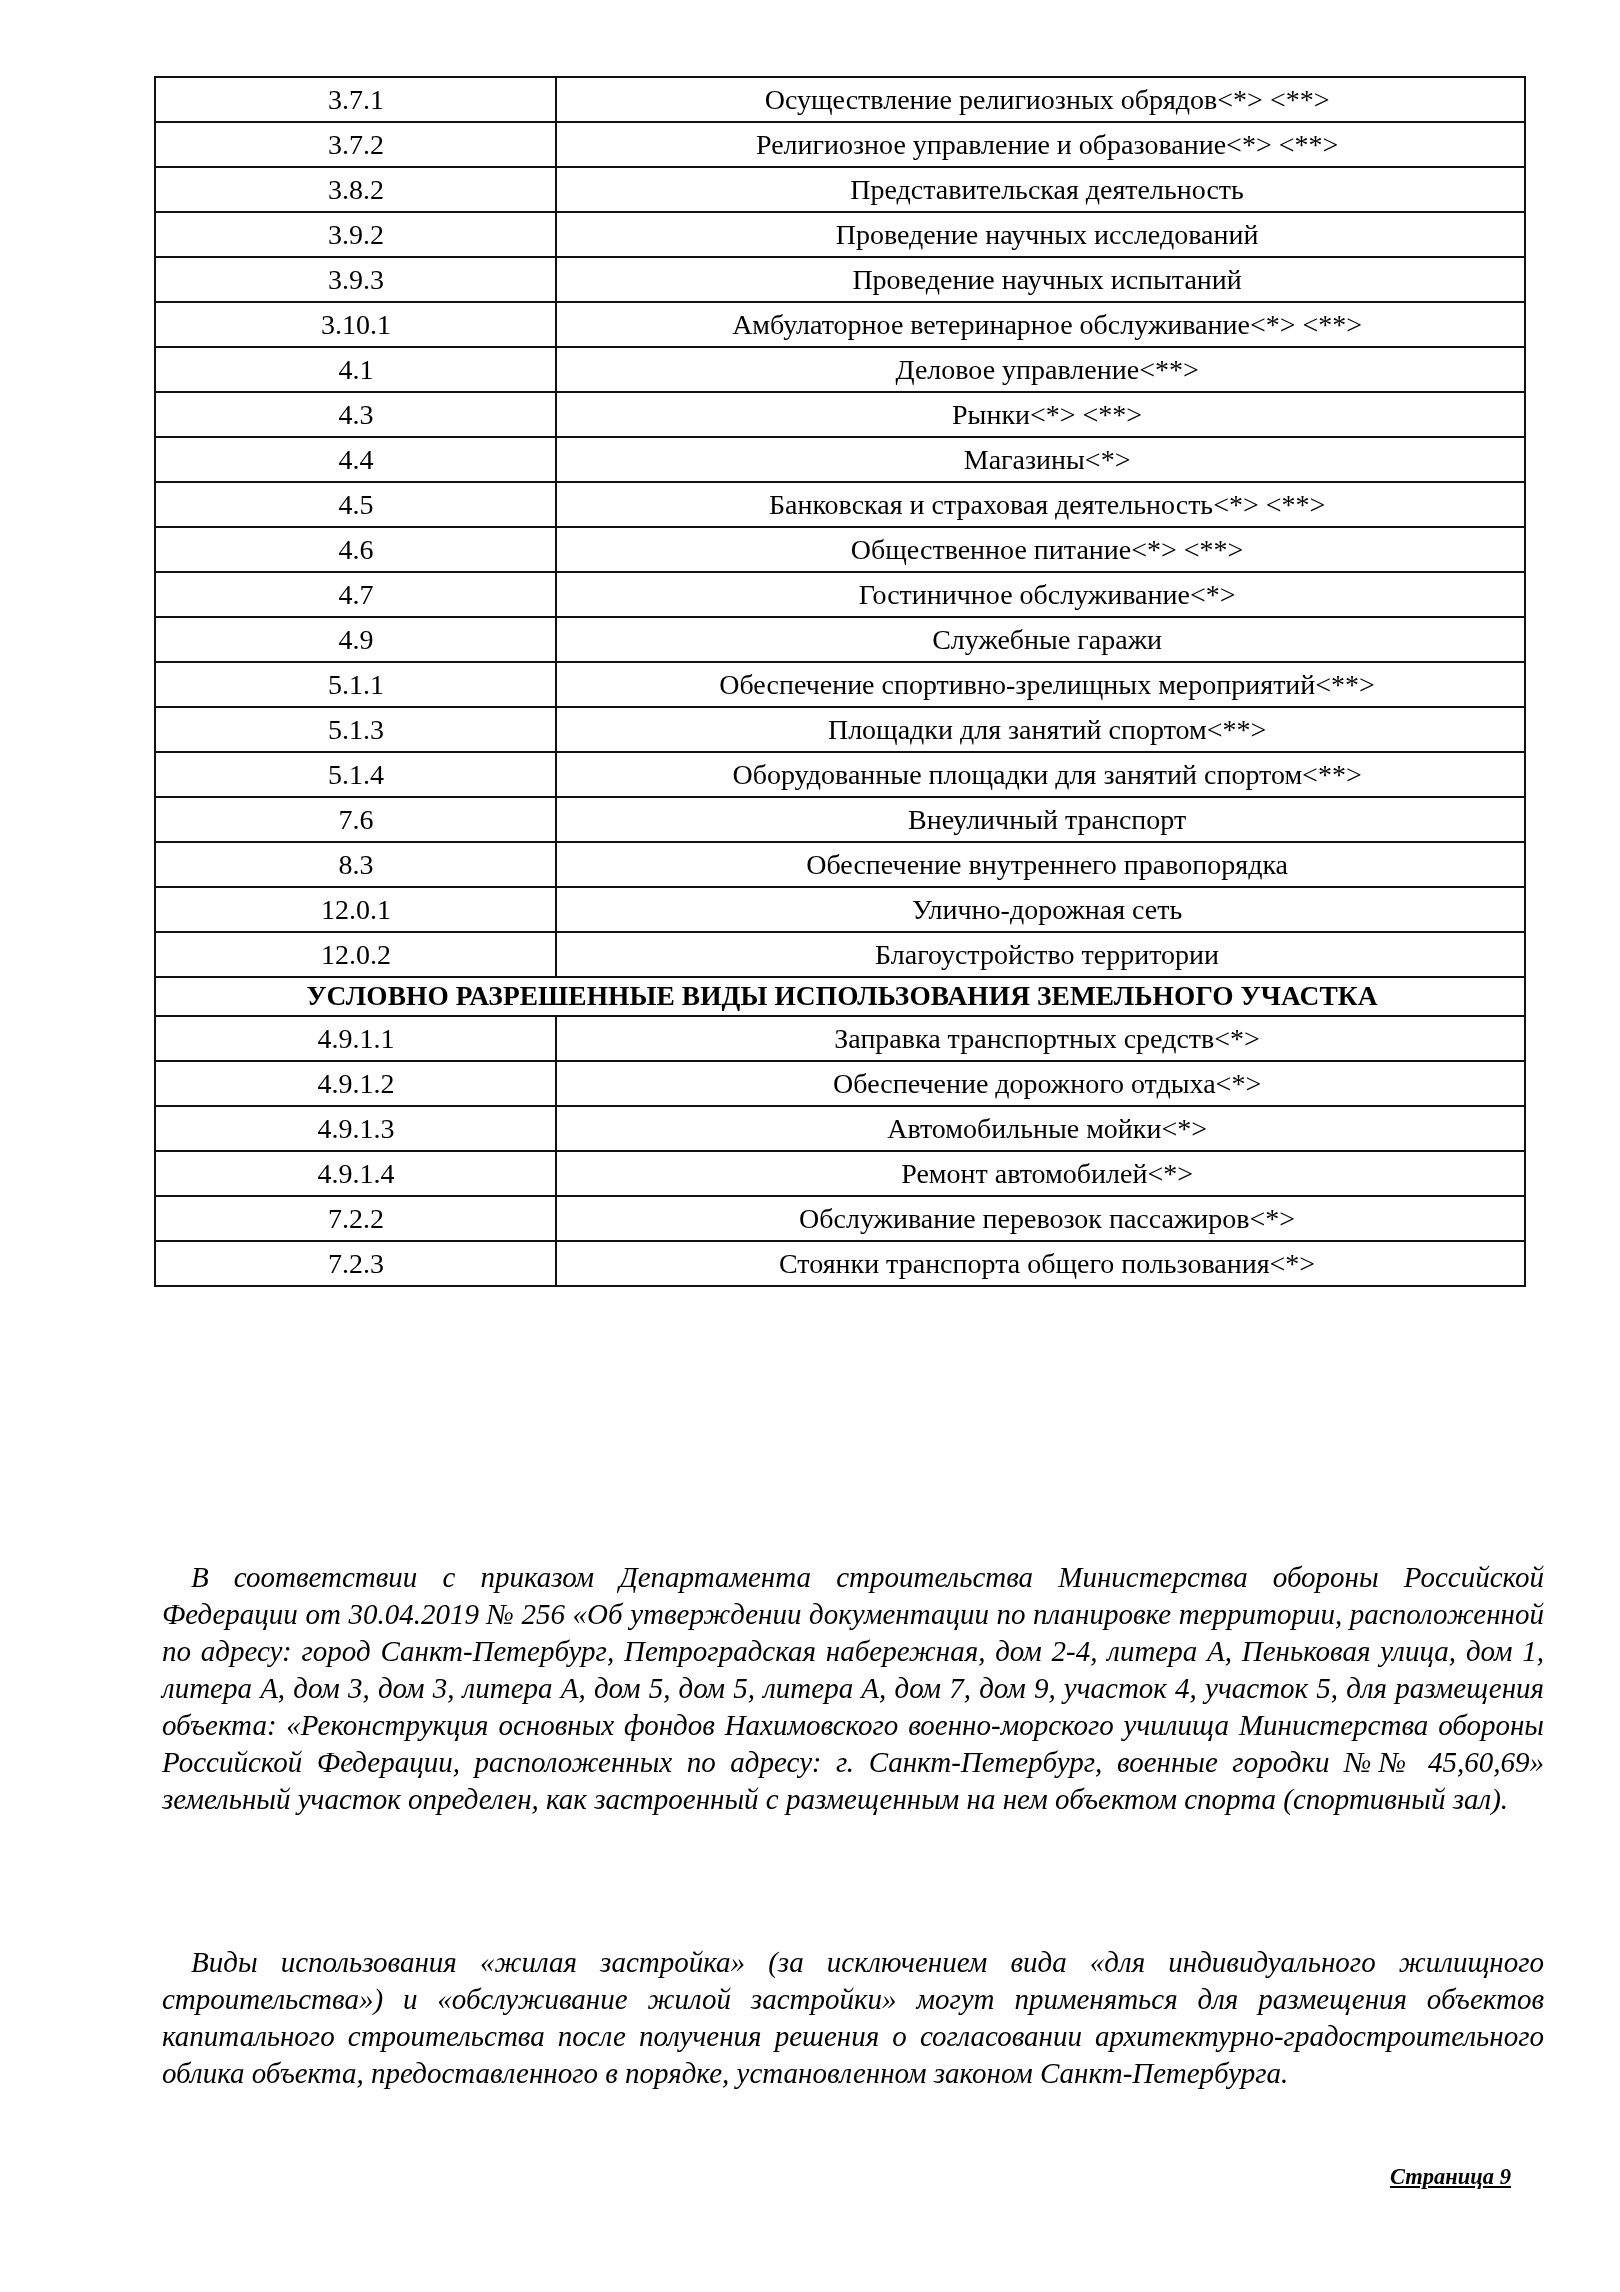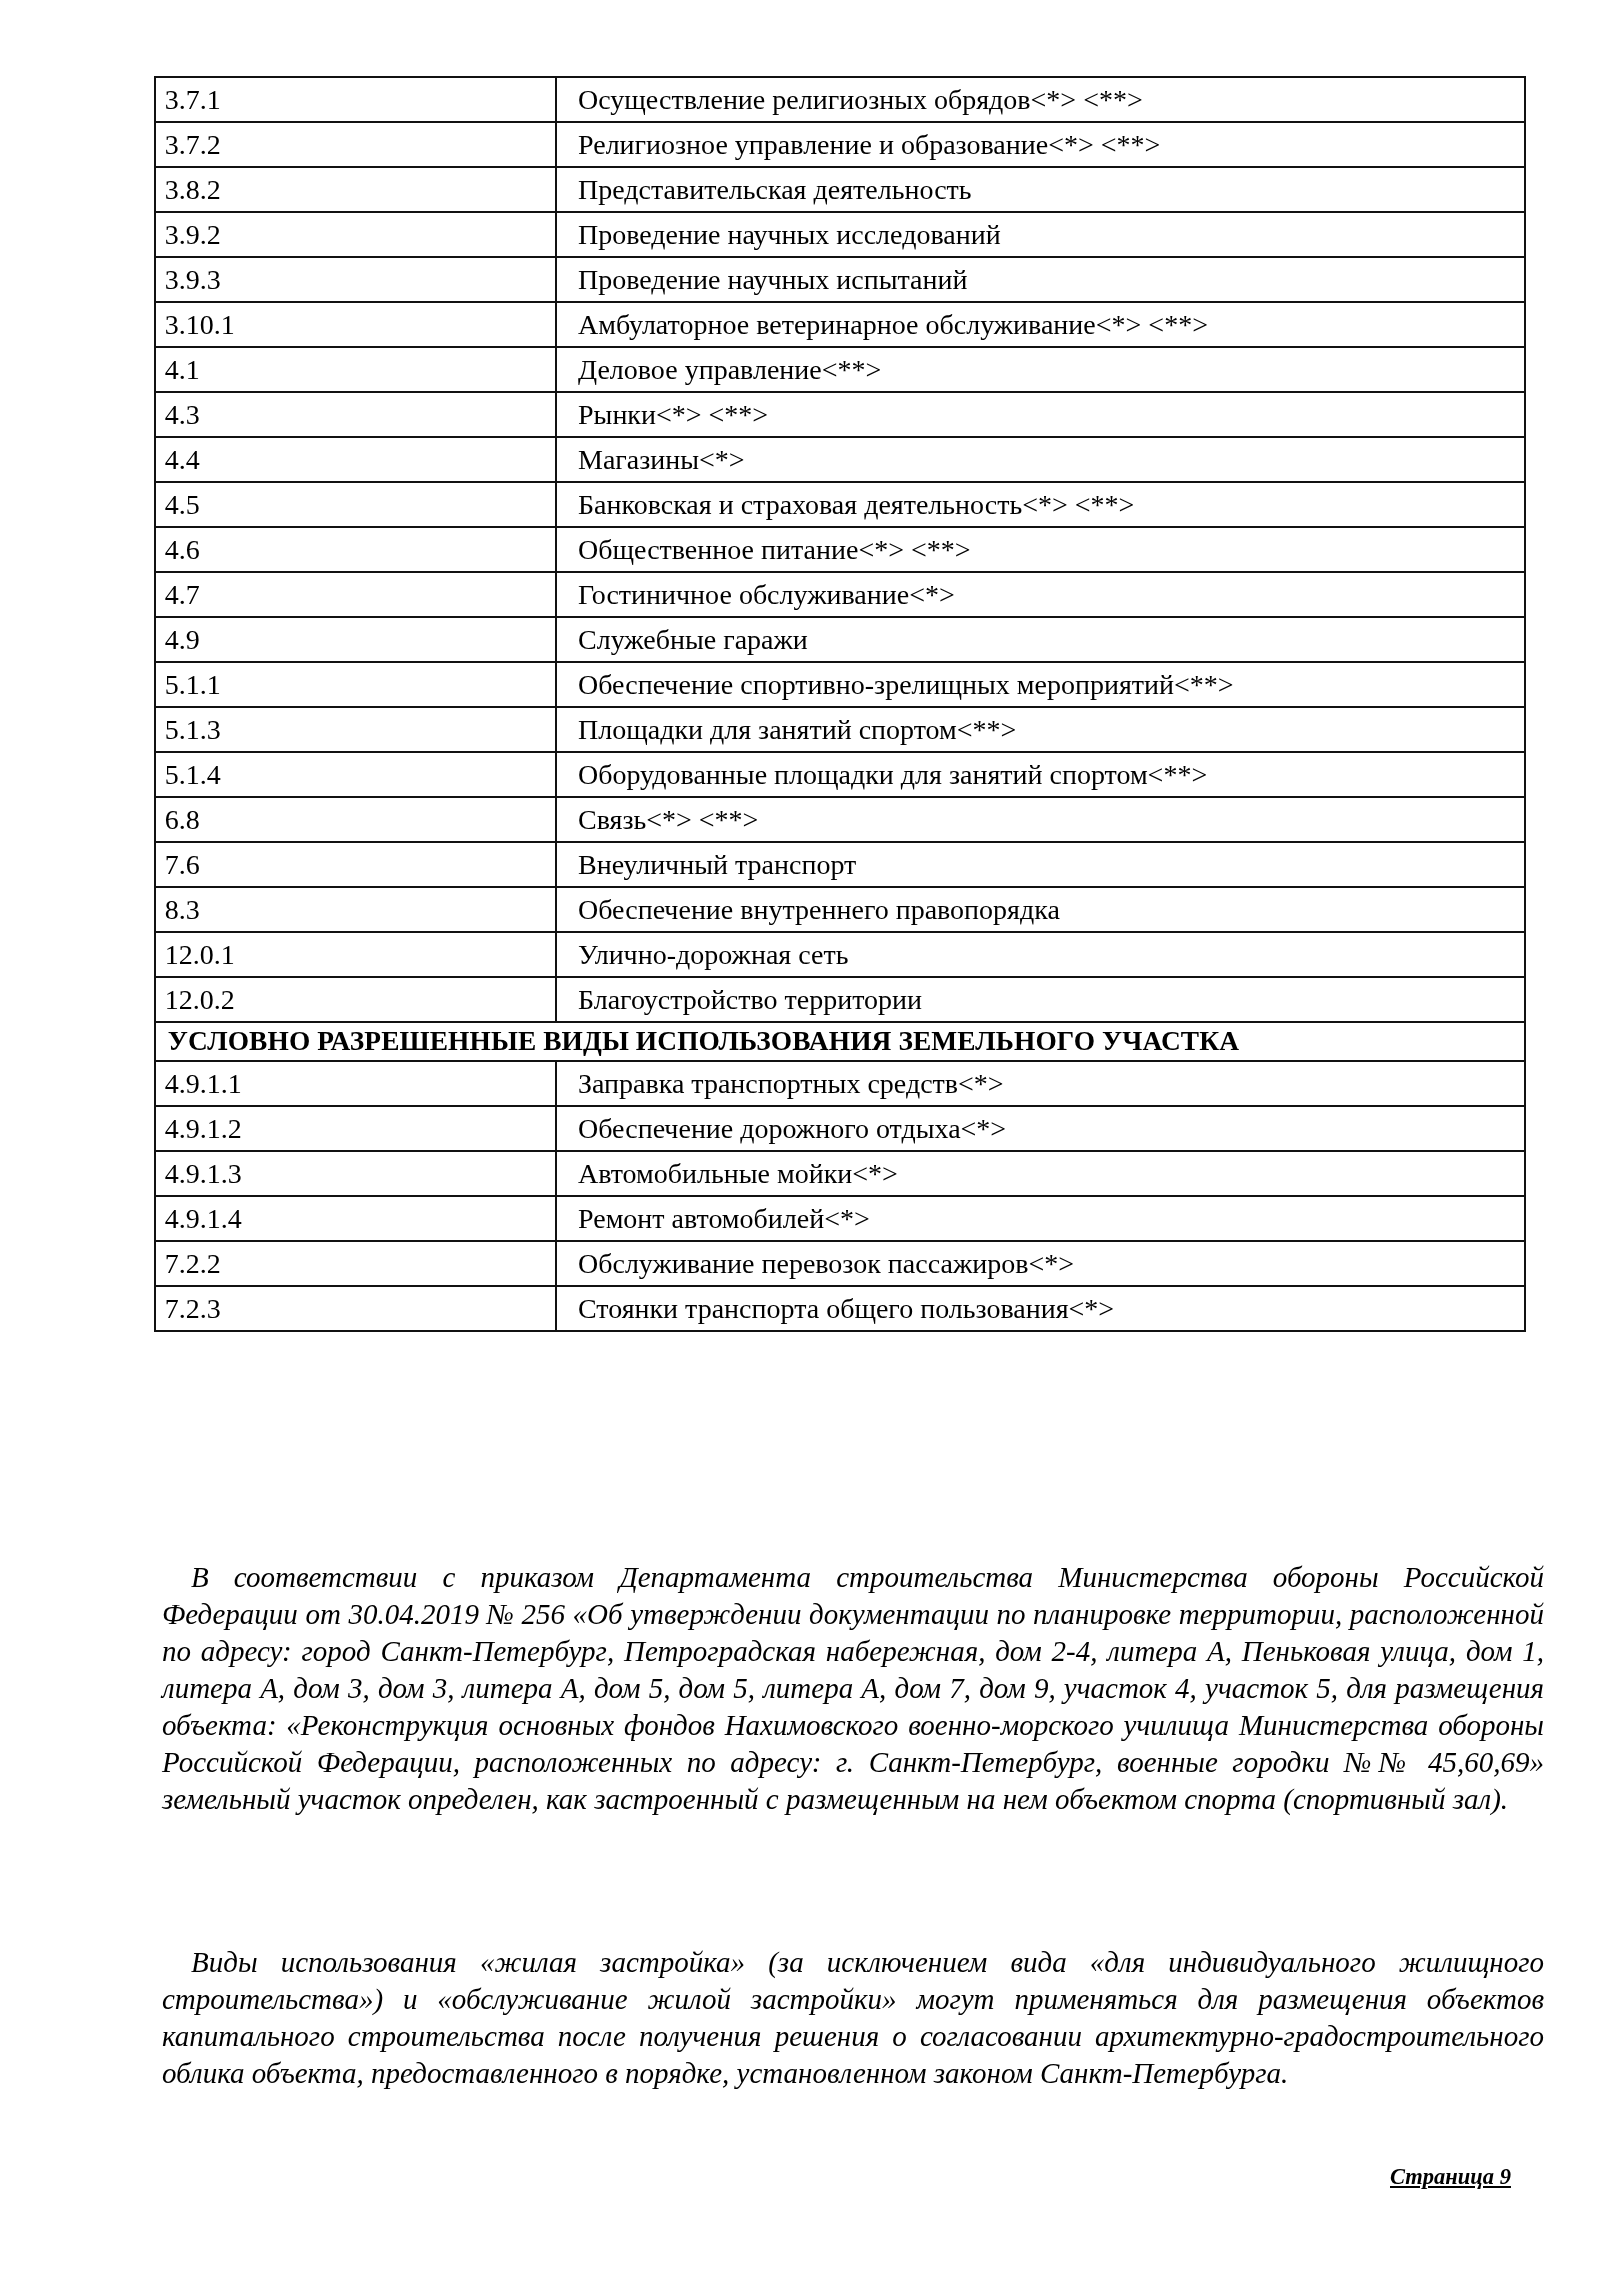--- a/index.html
+++ b/index.html
@@ -7,21 +7,21 @@
     width: 1620px; height: 2293px; position: relative; overflow: hidden;
     font-family: "Liberation Serif", "DejaVu Serif", serif; color: #000;
   }
   .page { position: absolute; left: 0; top: 0; width: 1620px; height: 2293px; }
   table.uses {
     position: absolute; left: 154px; top: 76px; width: 1370px;
     border-collapse: collapse; table-layout: fixed;
   }
   table.uses td {
     border: 2px solid #111; height: 43px; padding: 0 7.8px;
-    font-size: 28px; line-height: 1; vertical-align: middle; white-space: nowrap;
+    font-size: 28px; line-height: 1; vertical-align: middle; white-space: nowrap; text-align: center;
   }
   table.uses col.c1 { width: 401px; }
   table.uses col.c2 { width: 969px; }
   table.uses td.code { padding-left: 8.8px; }
   table.uses td.name { padding-left: 21px; }
   table.uses tr.section td {
     font-weight: bold; font-size: 27.4px; height: 37px; padding-left: 11.8px;
     letter-spacing: 0.1px;
   }
   .para {
@@ -104,24 +104,20 @@
         </tr>
       <tr>
           <td class="code">5.1.3</td>
           <td class="name">Площадки для занятий спортом&lt;**&gt;</td>
         </tr>
       <tr>
           <td class="code">5.1.4</td>
           <td class="name">Оборудованные площадки для занятий спортом&lt;**&gt;</td>
         </tr>
       <tr>
-          <td class="code">6.8</td>
-          <td class="name">Связь&lt;*&gt; &lt;**&gt;</td>
-        </tr>
-      <tr>
           <td class="code">7.6</td>
           <td class="name">Внеуличный транспорт</td>
         </tr>
       <tr>
           <td class="code">8.3</td>
           <td class="name">Обеспечение внутреннего правопорядка</td>
         </tr>
       <tr>
           <td class="code">12.0.1</td>
           <td class="name">Улично-дорожная сеть</td>

